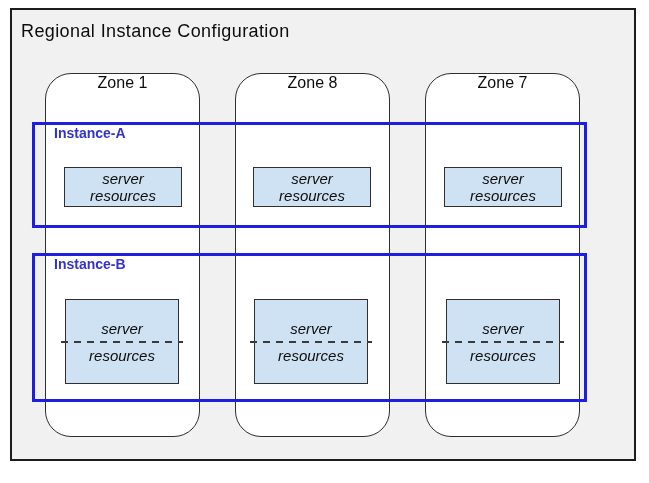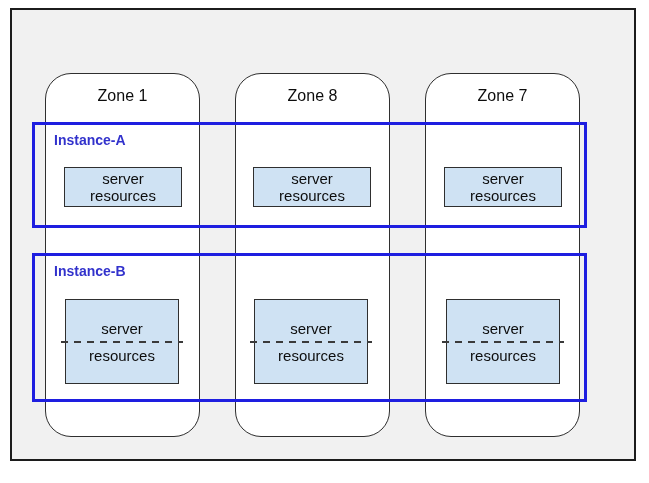--- a/index.html
+++ b/index.html
@@ -21,65 +21,67 @@
     white-space:nowrap;
   }
   .zone{
     position:absolute;top:73px;width:155px;height:364px;
     box-sizing:border-box;
     background:var(--zone_fill,#ffffff);
     border:1.3px solid var(--zone_border,#2f2f2f);
     border-radius:26px;
   }
   .zone-label{
-    margin-top:13px;text-align:center;
+    text-align:center;
     font-size:16px;color:var(--text,#0d0d0d);
   }
   .zone1{left:45px}.zone2{left:235px}.zone3{left:425px}
   .instance{
     position:absolute;left:32px;width:555px;
     box-sizing:border-box;
     border:3px solid var(--instance_border,#1e1ee0);
     background:transparent;
   }
   .instance-a{top:122px;height:106px;}
   .instance-b{top:253px;height:149px;}
   .instance-label{
-    position:absolute;left:19px;top:7px;
+    position:absolute;left:19px;top:0;
     font-size:14px;font-weight:bold;
     color:var(--instance_label,#3232cc);
     white-space:nowrap;
   }
   .srv{
     position:absolute;
     box-sizing:border-box;
     background:var(--server_box_fill,#cfe2f3);
     border:1.3px solid var(--zone_border,#2f2f2f);
     display:flex;flex-direction:column;align-items:center;justify-content:center;
     font-size:15px;line-height:17px;color:var(--text,#0d0d0d);
     text-align:center;
+    font-style:italic;
   }
   .srv-a{top:167px;width:118px;height:40px;}
   .srv-a1{left:64px}.srv-a2{left:253px}.srv-a3{left:444px}
   .srv-b{top:299px;width:114px;height:85px;}
   .srv-b1{left:65px}.srv-b2{left:254px}.srv-b3{left:446px}
   .dash{
     width:calc(100% + 10px);height:2px;margin:4px -5px;
     background-image:repeating-linear-gradient(to right,
       var(--dash_color,#3a3a3a) 0 7px, transparent 7px 13px);
   }
   .srv span{display:block;}
 </style>
 </head>
 <body>
 
 <div class="canvas">
 
   <div class="region"></div>
 
+  <div class="region-title">Regional Instance Configuration</div>
 
   <div class="zone zone1">
     <div class="zone-label">Zone 1</div>
   </div>
   <div class="zone zone2">
     <div class="zone-label">Zone 8</div>
   </div>
   <div class="zone zone3">
     <div class="zone-label">Zone 7</div>
   </div>

